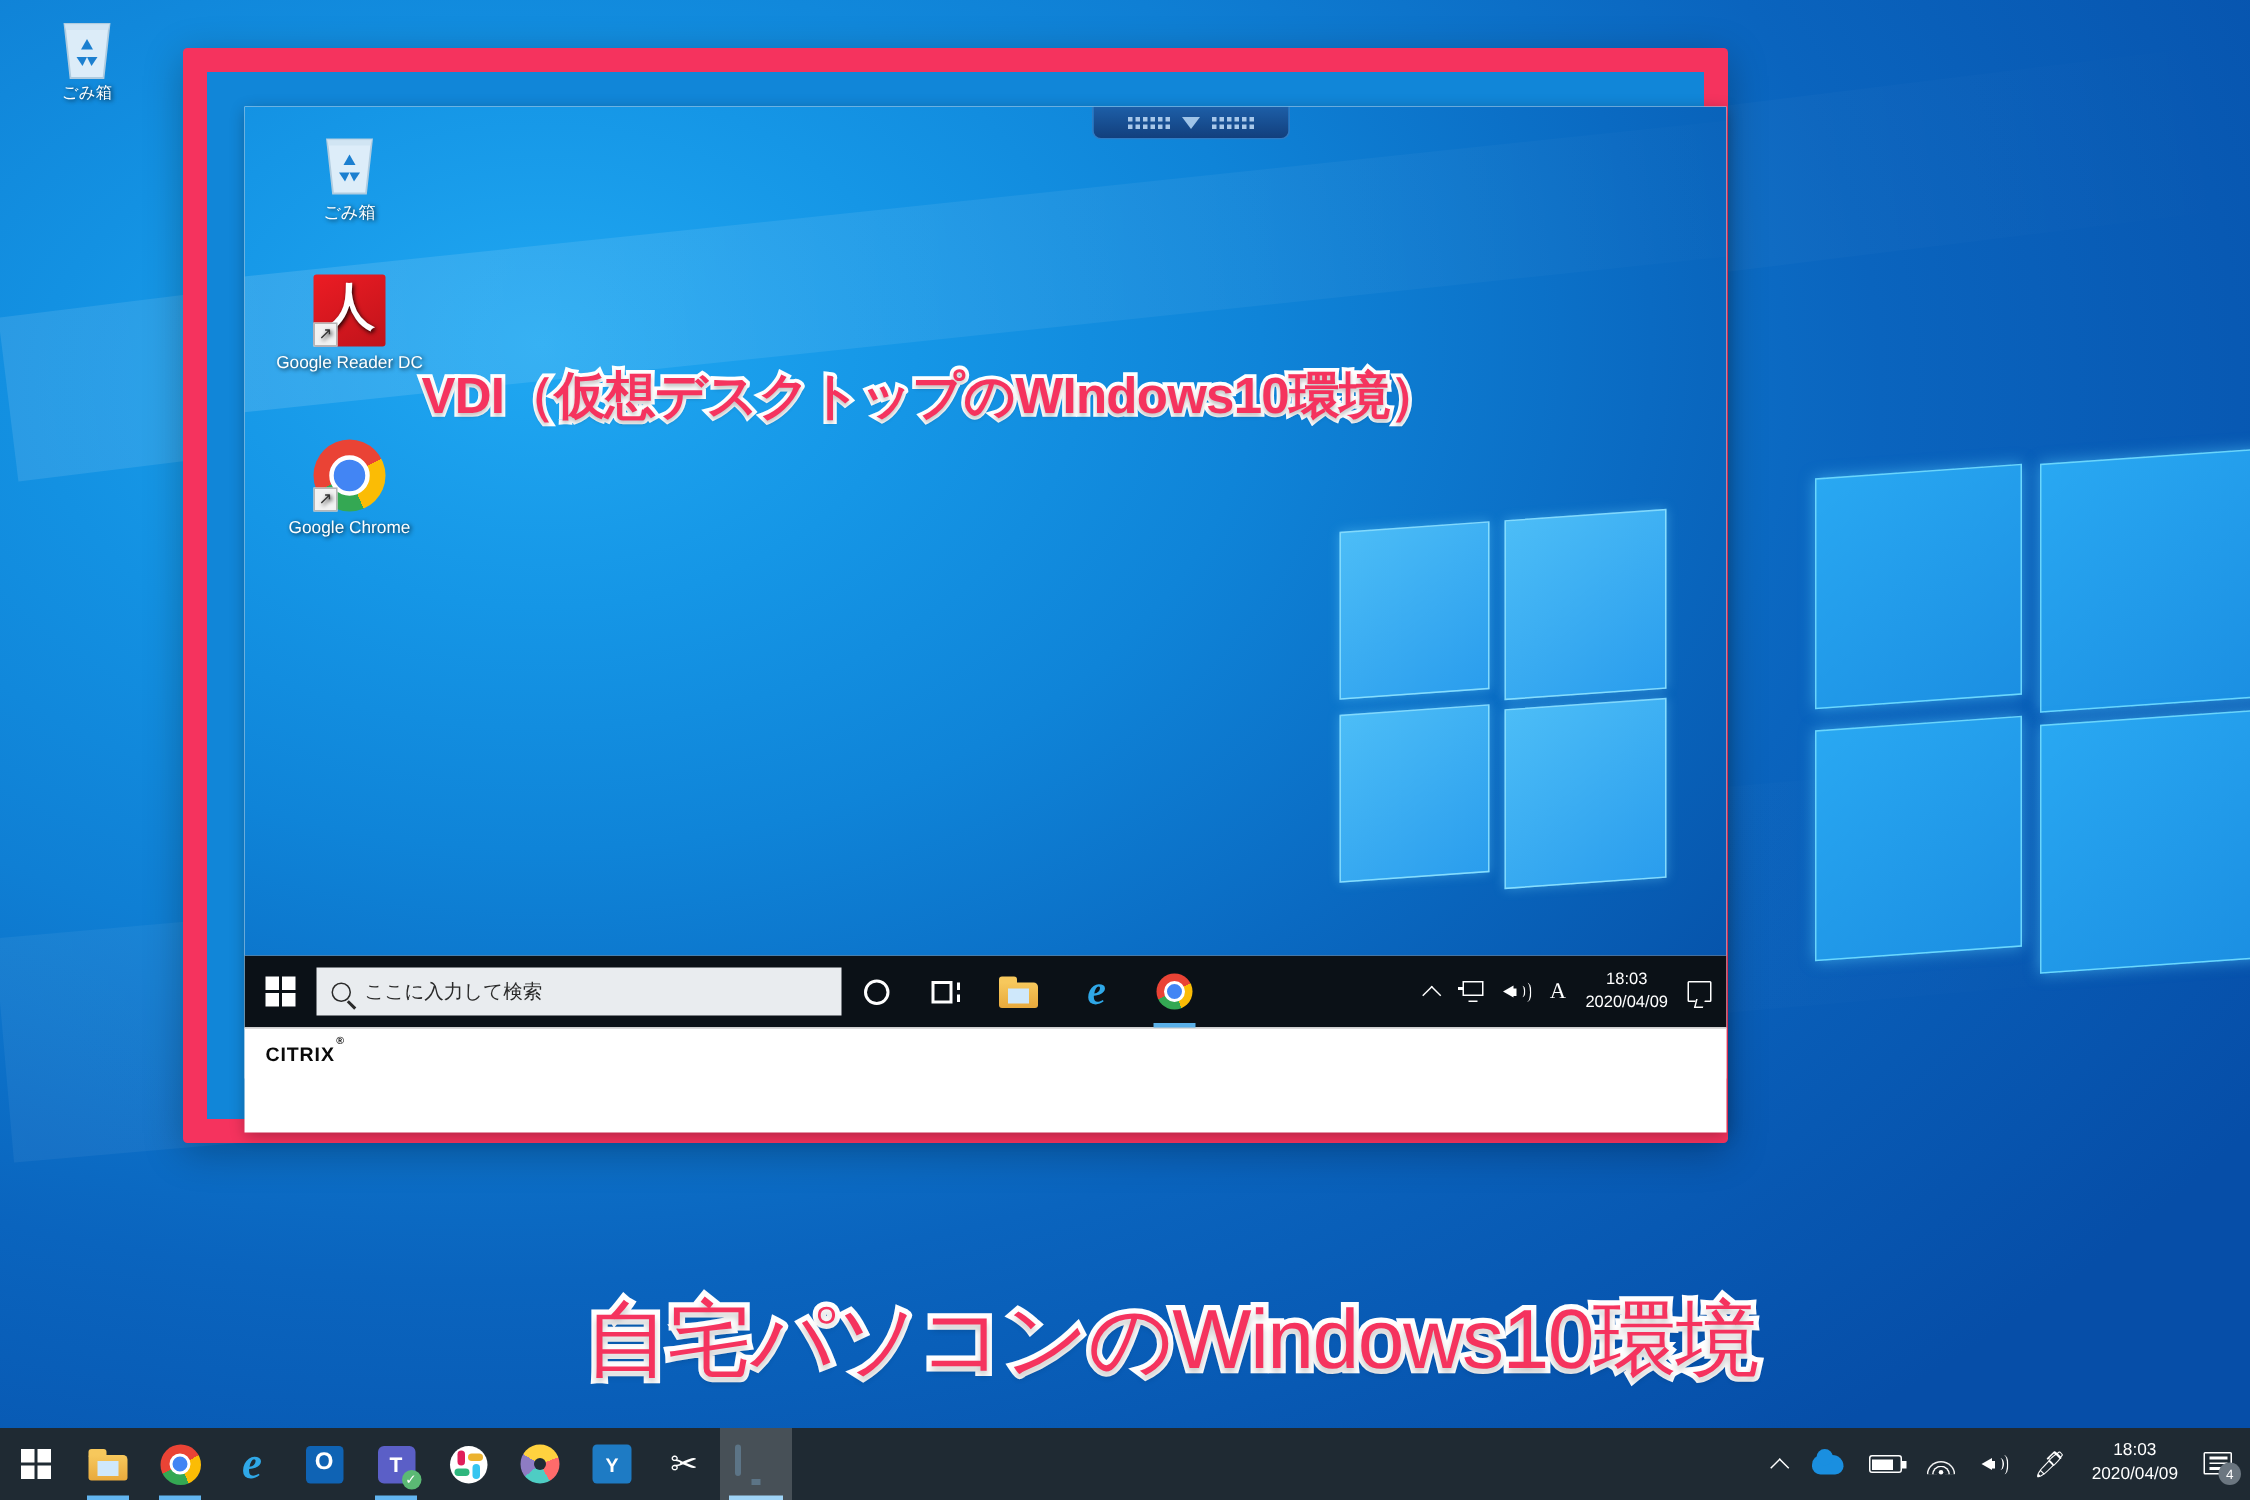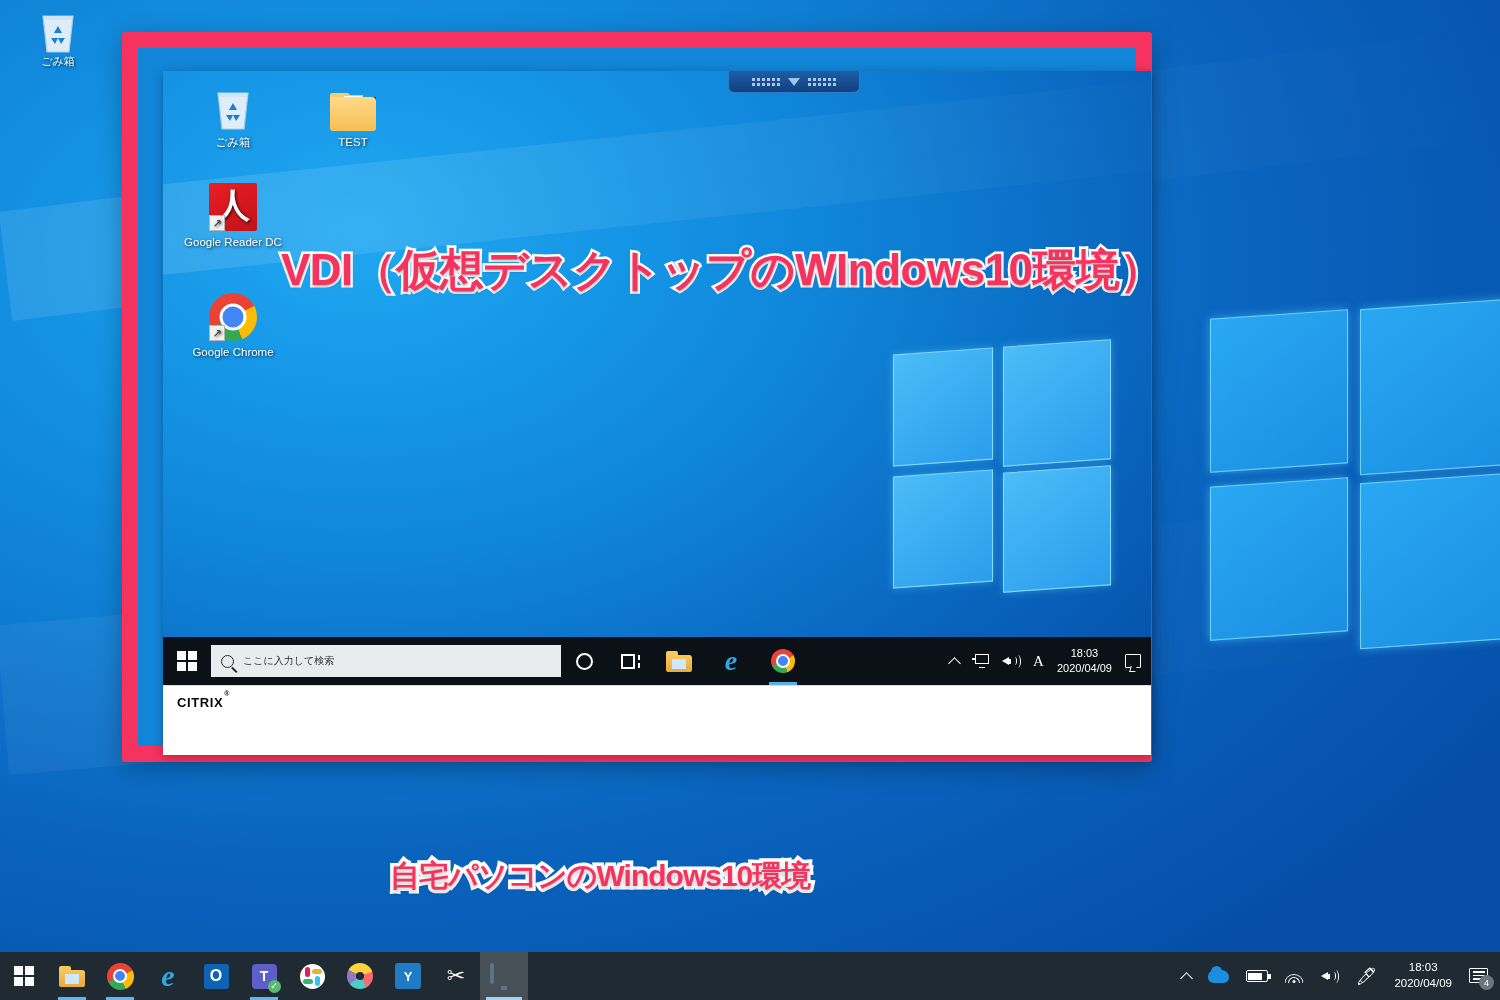--- a/index.html
+++ b/index.html
@@ -119,30 +119,30 @@
   .chrome-ico { width:48px; height:48px; border-radius:50%; position:relative; overflow:hidden;
                 background:conic-gradient(from -58deg,#ea4335 0deg 120deg,#fbbc05 120deg 215deg,#34a853 215deg 302deg,#ea4335 302deg 360deg); }
   .chrome-ico::after { content:""; position:absolute; left:50%; top:50%; width:21px; height:21px;
                        transform:translate(-50%,-50%); background:#4285f4; border:3px solid #fff;
                        border-radius:50%; }
 
   
   .anno { position:absolute; font-weight:bold; color:#f5335e; white-space:nowrap;
           -webkit-text-stroke:5px #fff; paint-order:stroke fill;
           text-shadow:0 2px 3px rgba(0,0,0,.25); }
-  .anno-1 { left:118px; top:170px; font-size:44px; letter-spacing:-.5px; }
+  .anno-1 { left:118px; top:170px; font-size:34px; letter-spacing:-.5px; }
   .anno-2 { left:118px; top:218px; font-size:34px; letter-spacing:-.5px; }
 
   
   .vdi-taskbar { height:48px; background:#0b1117; display:flex; align-items:center; color:#fff; }
   .tb-start { width:48px; height:48px; display:flex; align-items:center; justify-content:center; }
   .winflag { display:grid; grid-template-columns:9px 9px; grid-template-rows:9px 9px; gap:2.5px; }
   .winflag i { background:#fff; display:block; }
   .tb-search { width:350px; height:32px; background:#e9ecef; display:flex; align-items:center;
-               gap:9px; padding:0 10px; color:#2a2a2a; font-size:10px; }
+               gap:9px; padding:0 10px; color:#2a2a2a; font-size:13px; }
   .mag { width:13px; height:13px; border:1.6px solid #2a2a2a; border-radius:50%; position:relative; flex:none; }
   .mag::after { content:""; position:absolute; right:-5px; bottom:-4px; width:7px; height:1.6px;
                 background:#2a2a2a; transform:rotate(45deg); }
   .tb-btn { width:46px; height:48px; display:flex; align-items:center; justify-content:center;
             position:relative; }
   .cortana-ring { width:17px; height:17px; border:2.4px solid #fff; border-radius:50%; }
   .taskview { width:19px; height:15px; position:relative; }
   .taskview .m { position:absolute; left:0; top:0; width:14px; height:15px; border:2px solid #fff; }
   .taskview .l1 { position:absolute; right:0; top:1px; width:2px; height:5px; background:#fff; }
   .taskview .l2 { position:absolute; right:0; bottom:1px; width:2px; height:5px; background:#fff; }
@@ -185,21 +185,21 @@
                   background:#0b1117; border-left:1.6px solid #fff; border-bottom:1.6px solid #fff;
                   transform:skewX(-14deg); }
 
   
   .citrix-bar { height:34px; background:#fff; display:flex; align-items:center; padding-left:14px;
                 border-top:1px solid #dcdcdc; }
   .citrix-logo { font-size:13px; font-weight:bold; color:#0a0a0a; letter-spacing:.6px; position:relative; }
   .citrix-logo sup { font-size:7px; position:relative; top:-6px; left:1px; }
 
   
-  .anno-bottom { position:absolute; left:390px; top:856px; font-size:30px; font-weight:bold;
+  .anno-bottom { position:absolute; left:390px; top:856px; font-size:56px; font-weight:normal;
                  color:#f5335e; -webkit-text-stroke:7px #fff; paint-order:stroke fill;
                  white-space:nowrap; letter-spacing:-1px; text-shadow:0 3px 4px rgba(0,0,0,.22); }
 
   
   .host-taskbar { position:absolute; left:0; bottom:0; width:1500px; height:48px;
                   background:#1f2a33; display:flex; align-items:center; color:#fff; }
   .h-start { width:48px; height:48px; display:flex; align-items:center; justify-content:center; }
   .h-app { width:48px; height:48px; display:flex; align-items:center; justify-content:center;
            position:relative; }
   .h-app.open::after { content:""; position:absolute; left:10px; right:10px; bottom:0; height:3px;
@@ -338,34 +338,20 @@
             <g fill="#1b7fd0">
               <polygon points="21,18 25,25 17,25"></polygon>
               <polygon points="14,30 21,30 18,36"></polygon>
               <polygon points="28,30 24,36 21,30"></polygon>
             </g>
           </svg>
         </div>
         <div>ごみ箱</div>
       </div>
 
-      <div class="vicon i-test">
-        <div class="glyph">
-          <div class="folder">
-            <div class="tab"></div>
-            <div class="photo"></div>
-            <div class="doc">
-                  <span class="a">人</span>
-                  <span class="pdf">PDF</span>
-                </div>
-            <div class="back"></div>
-          </div>
-        </div>
-        <div>TEST</div>
-      </div>
 
       <div class="vicon i-acro">
         <div class="glyph">
           <div class="acro">
                 <span class="a">人</span>
             <span class="shortcut">↗</span>
           </div>
         </div>
         <div>Google Reader DC</div>
       </div>

